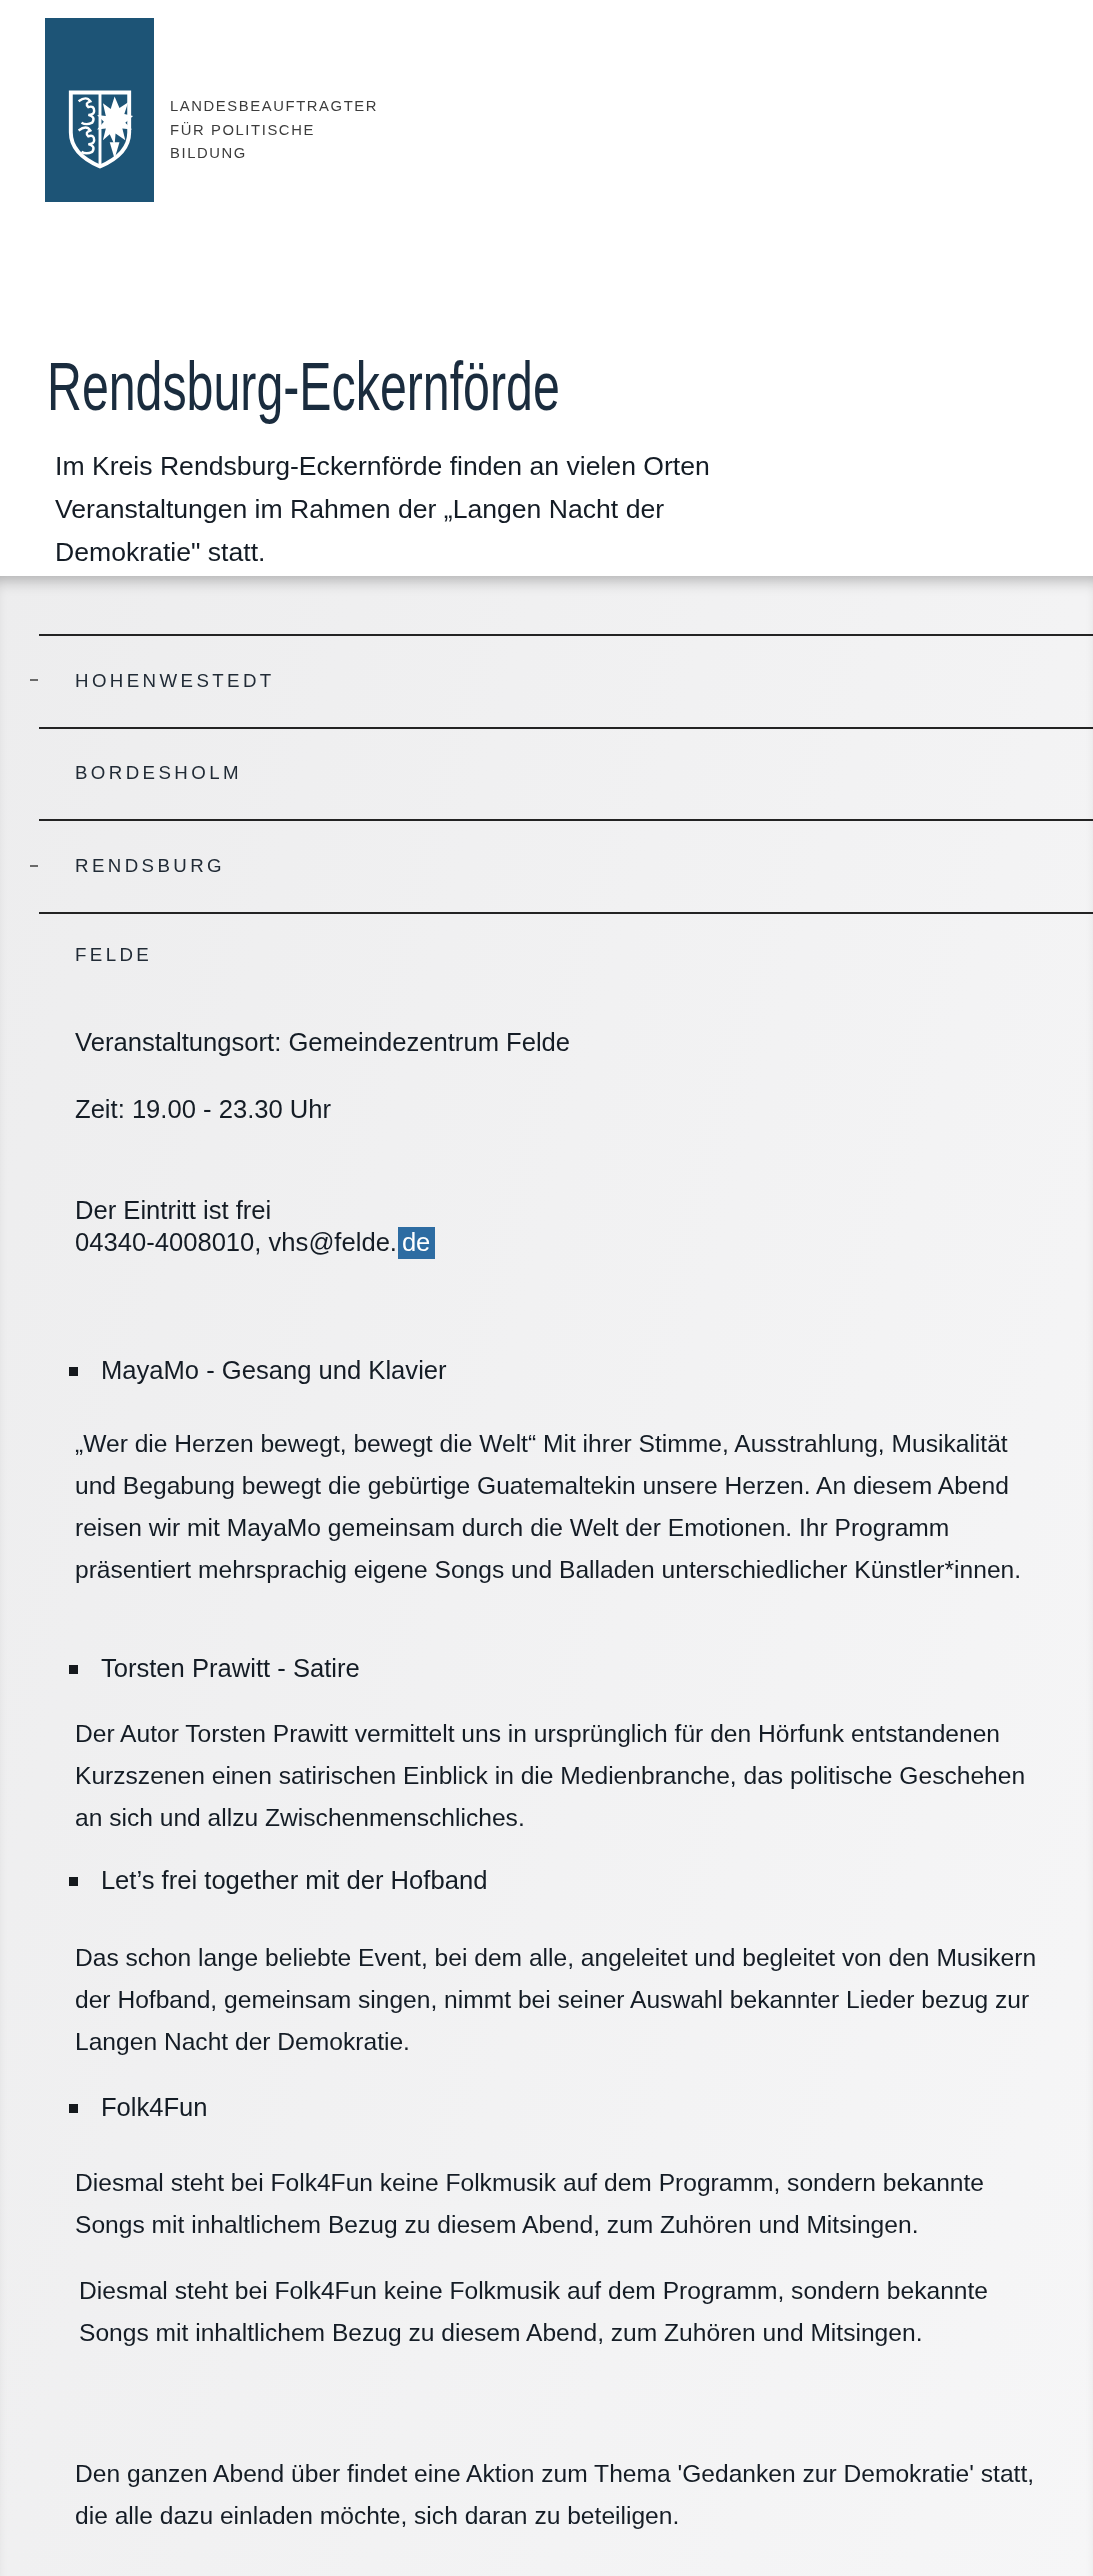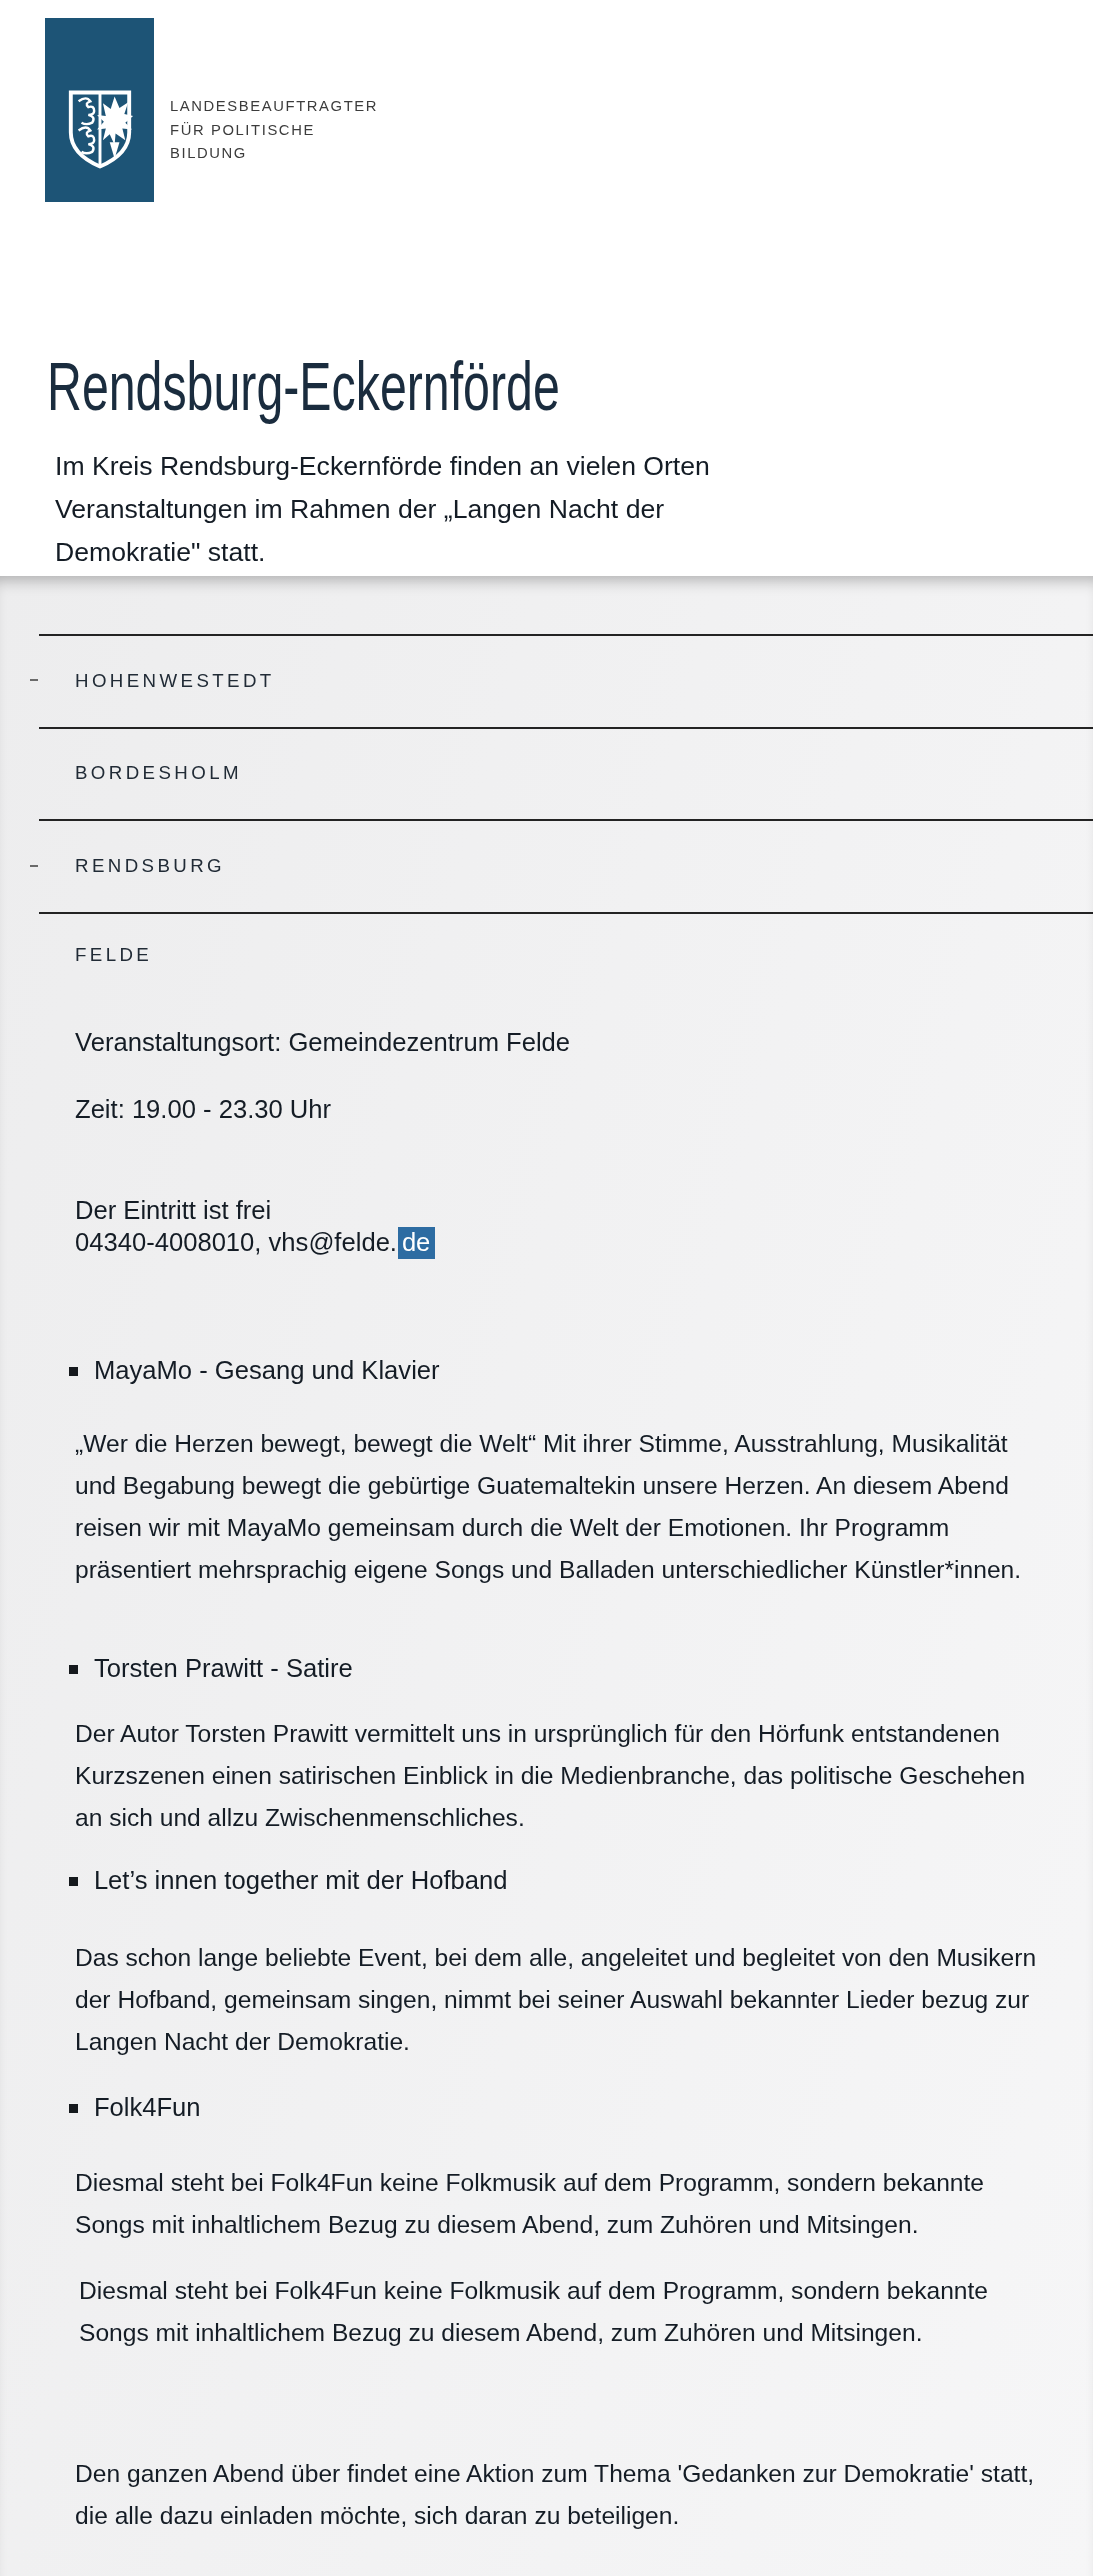--- a/index.html
+++ b/index.html
@@ -26,21 +26,21 @@
   .hr{position:absolute;left:39px;right:0;height:2px;background:var(--divider);}
   .acc-label{position:absolute;left:75px;font-size:18.7px;line-height:23.6px;font-weight:500;
         letter-spacing:3.4px;color:var(--label);cursor:pointer;}
   .dash{position:absolute;left:29.6px;width:8.9px;height:2px;background:#6a6a6a;}
 
   .detail{position:absolute;left:75px;font-size:25.6px;line-height:33px;color:var(--text);}
   .email{color:var(--text);text-decoration:none;cursor:pointer;}
   .email-plain{text-decoration-thickness:2px;text-underline-offset:4.9px;}
   .sel{background:var(--selection-blue);color:#ffffff;padding:1px 4.9px 3px 3.9px;margin-left:1px;}
 
-  .bullet{position:absolute;left:69px;display:flex;align-items:center;gap:16px;
+  .bullet{position:absolute;left:69px;display:flex;align-items:center;gap:23px;
         font-size:25.6px;line-height:33px;color:var(--text);}
   .sq{width:8.9px;height:8.9px;background:#15191d;flex:none;margin-top:2px;}
   .para{position:absolute;left:75px;width:965px;font-size:24.6px;line-height:42px;color:var(--text);}
 </style>
 </head>
 <body>
 
 <div class="page">
 
   <a class="logo">
@@ -94,21 +94,21 @@
     <div class="para" style="top:847px">„Wer die Herzen bewegt, bewegt die Welt“ Mit ihrer Stimme, Ausstrahlung, Musikalität und Begabung bewegt die gebürtige Guatemaltekin unsere Herzen. An diesem Abend reisen wir mit MayaMo gemeinsam durch die Welt der Emotionen. Ihr Programm präsentiert mehrsprachig eigene Songs und Balladen unterschiedlicher Künstler*innen.</div>
 
     <div class="bullet" style="top:1076px">
       <span class="sq"></span>
       <span>Torsten Prawitt - Satire</span>
     </div>
     <div class="para" style="top:1137px">Der Autor Torsten Prawitt vermittelt uns in ursprünglich für den Hörfunk entstandenen Kurzszenen einen satirischen Einblick in die Medienbranche, das politische Geschehen an sich und allzu Zwischenmenschliches.</div>
 
     <div class="bullet" style="top:1288px">
       <span class="sq"></span>
-      <span>Let’s innen together mit der Hofband</span>
+      <span>Let’s frei together mit der Hofband</span>
     </div>
     <div class="para" style="top:1361px">Das schon lange beliebte Event, bei dem alle, angeleitet und begleitet von den Musikern der Hofband, gemeinsam singen, nimmt bei seiner Auswahl bekannter Lieder bezug zur Langen Nacht der Demokratie.</div>
 
     <div class="bullet" style="top:1515px">
       <span class="sq"></span>
       <span>Folk4Fun</span>
     </div>
     <div class="para" style="top:1586px">Diesmal steht bei Folk4Fun keine Folkmusik auf dem Programm, sondern bekannte Songs mit inhaltlichem Bezug zu diesem Abend, zum Zuhören und Mitsingen.</div>
     <div class="para" style="top:1694px;left:79px">Diesmal steht bei Folk4Fun keine Folkmusik auf dem Programm, sondern bekannte Songs mit inhaltlichem Bezug zu diesem Abend, zum Zuhören und Mitsingen.</div>
 

